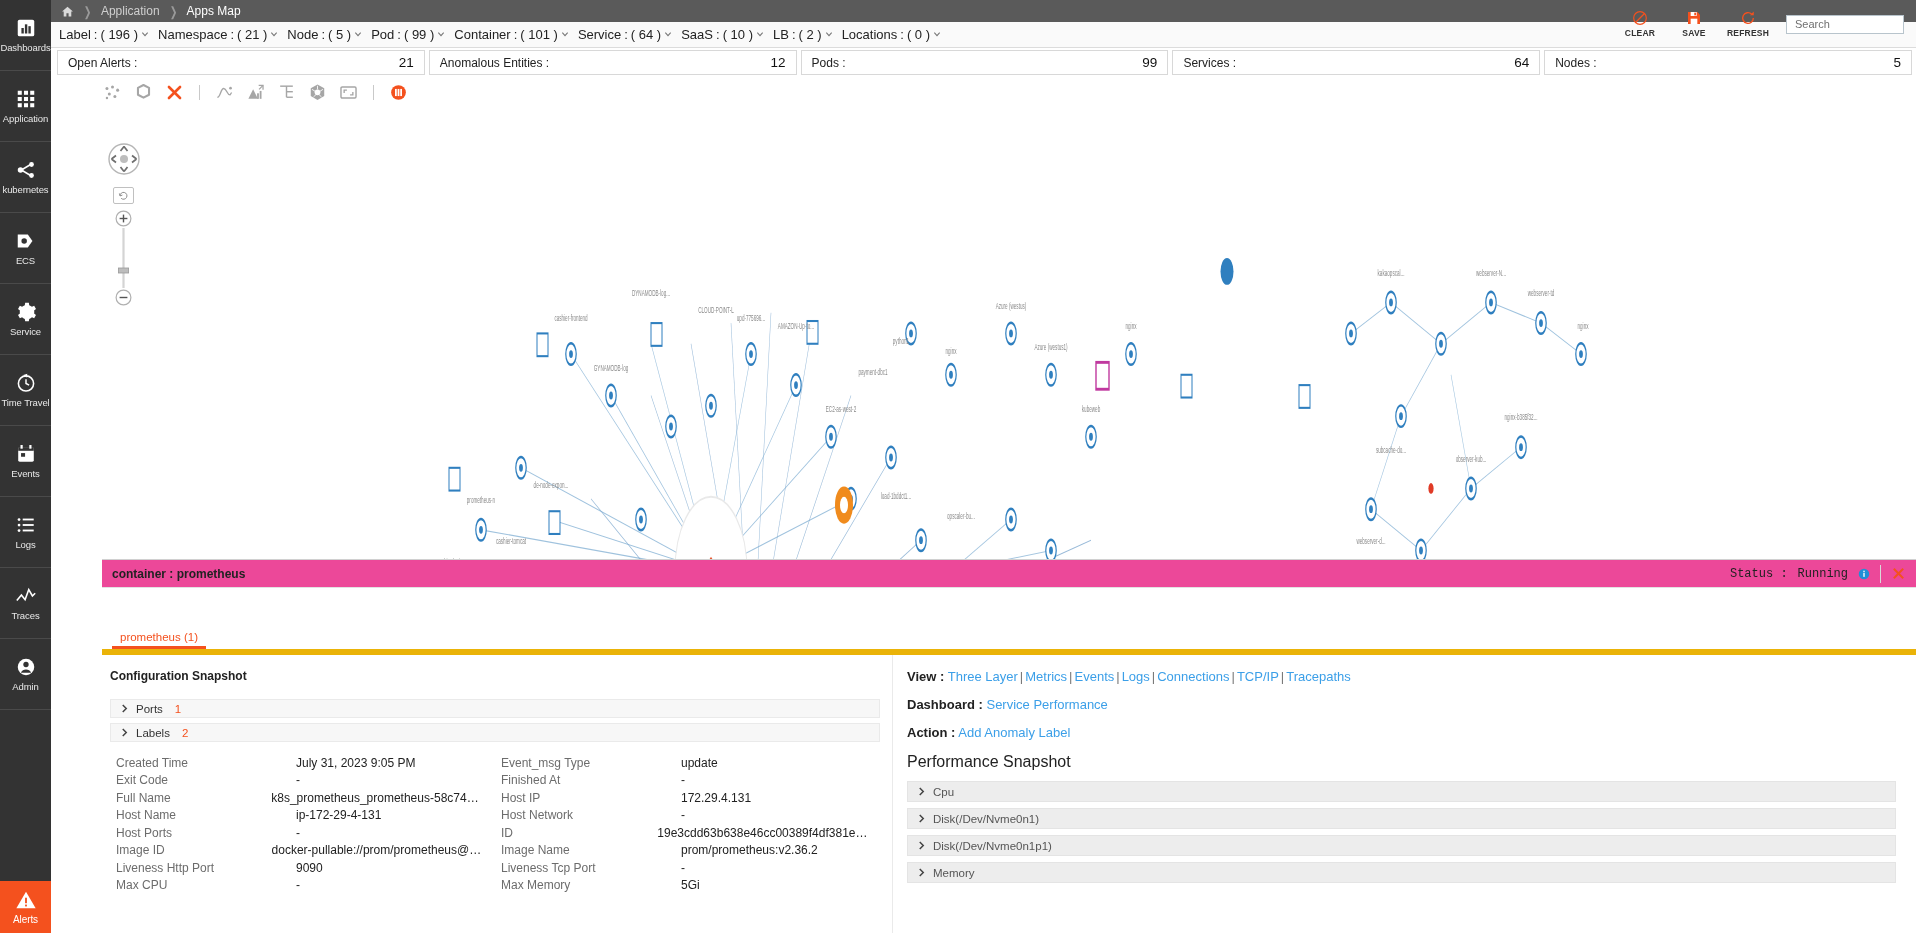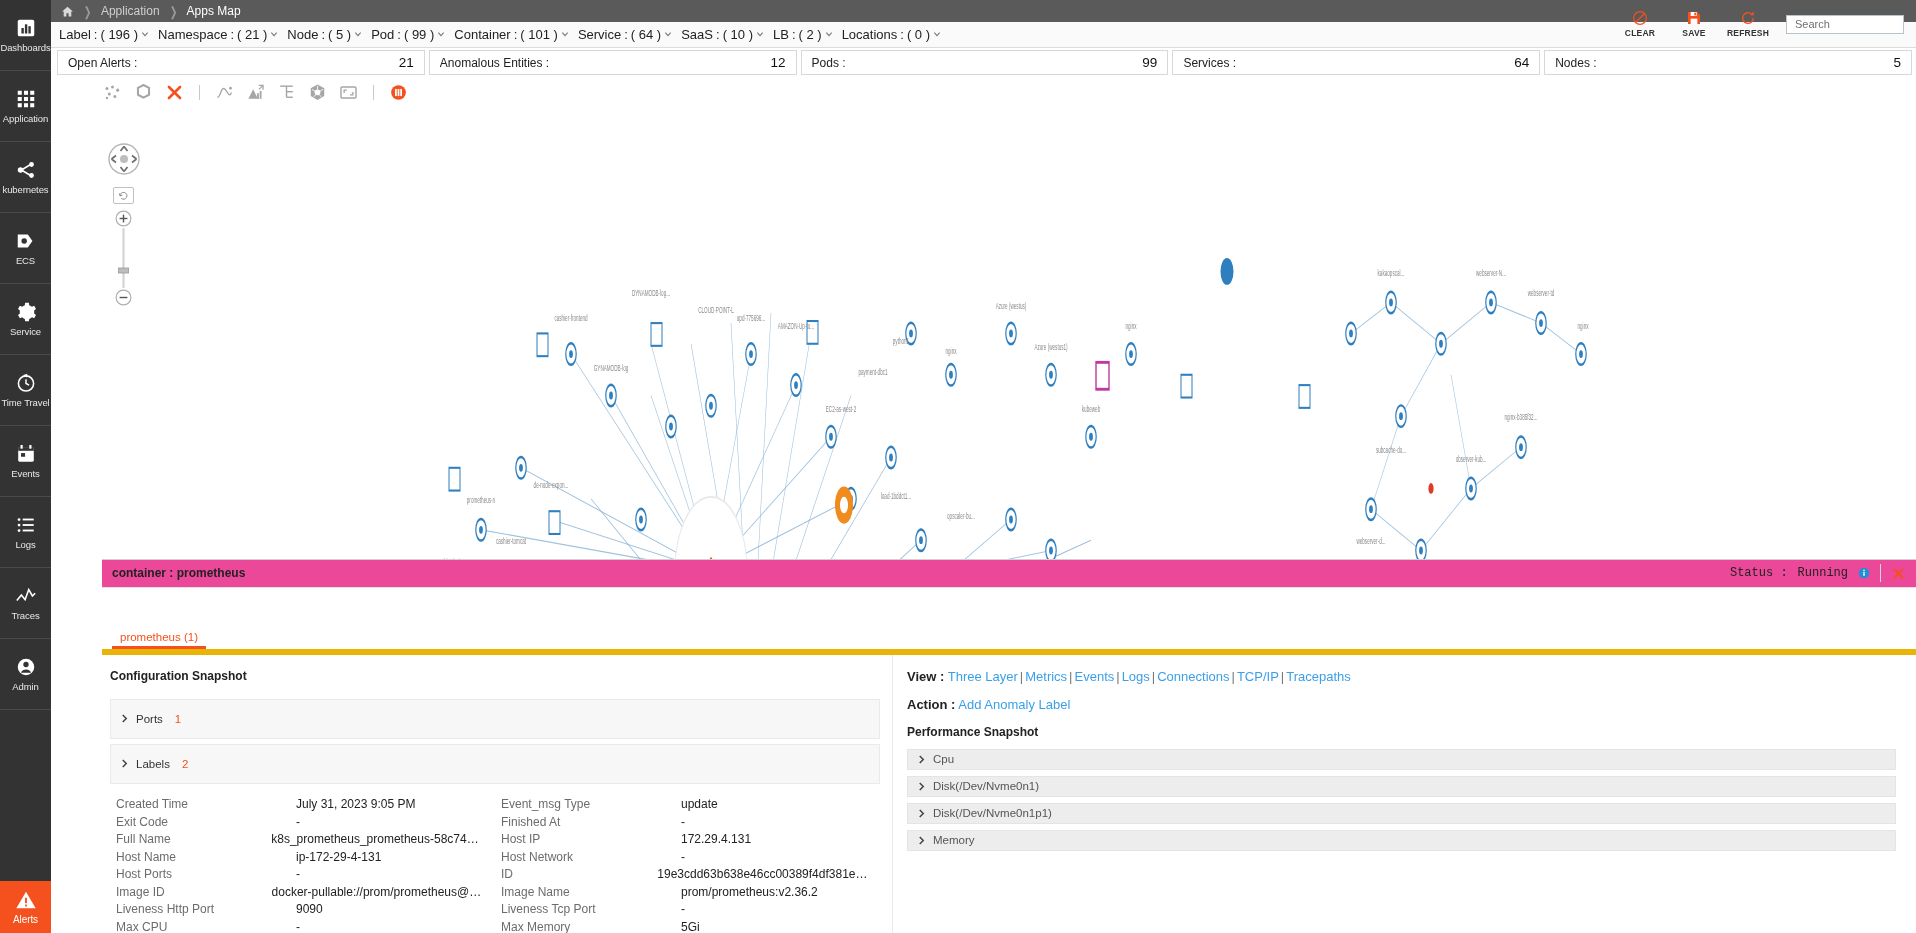--- a/index.html
+++ b/index.html
@@ -130,40 +130,40 @@
     color: #f4511e; border-bottom: 3px solid transparent; cursor: pointer;
   }
   .tab.active { border-bottom-color: #f4511e; }
 
   #detail-body { flex: 1 1 auto; display: flex; overflow: hidden; }
   #dleft { width: 790px; padding: 14px 12px 0 8px; overflow: hidden; }
   #dright { flex: 1 1 auto; padding: 14px 20px 0 14px; border-left: 1px solid #eaeaea; overflow: hidden; }
 
   .sec-title { font-size: 12px; font-weight: bold; color: #222; margin-bottom: 16px; }
   .acc-row {
-    height: 40px; background: #f7f7f7; border: 1px solid #eaeaea;
+    height: 19px; background: #f7f7f7; border: 1px solid #eaeaea;
     display: flex; align-items: center; gap: 8px; padding-left: 10px;
     margin-bottom: 5px; font-size: 11.5px; color: #333; cursor: pointer;
   }
   #dright .acc-row { background: #ededed; border-color: #e4e4e4; color: #555; margin-bottom: 6px; height: 21px; }
   .chev { display:inline-block; width: 7px; height: 9px; }
   .chev svg { display:block; width:7px; height:9px; stroke:#444; fill:none; stroke-width:1.7; }
   .acc-count { color: #f4511e; font-size: 11.5px; margin-left: 4px; }
 
   #kv { display: flex; margin-top: 12px; }
   .kvcol { width: 50%; }
   .kvrow { display: flex; height: 17.5px; align-items: center; font-size: 12px; }
   .kvk { width: 186px; color: #6c6c6c; padding-left: 6px; }
   .kvv { color: #222; flex: 1 1 auto; white-space: nowrap; overflow: hidden; text-overflow: ellipsis; padding-right: 10px; }
 
   .linkline { font-size: 13px; margin-bottom: 13px; color: #222; }
   .linkline b { font-weight: bold; }
   .lnk { color: #3b9fe8; cursor: pointer; }
   .lsep { color: #777; margin: 0 2px; }
-  #perf-title { font-size: 12px; font-weight: bold; color: #222; margin: 8px 0 10px; }
+  #perf-title { font-size: 16px; font-weight: normal; color: #222; margin: 8px 0 10px; }
 </style>
 </head>
 <body>
 
 <div id="app">
 
   <div id="sidebar">
     <div class="side-item">
       <span class="side-icon">
           <svg viewBox="0 0 24 24">
@@ -950,20 +950,24 @@
             </div>
           </div>
         </div>
 
         <div id="dright">
           <div class="linkline">
             <b>View :</b>
             <span class="lnk">Three Layer</span><span class="lsep">|</span><span class="lnk">Metrics</span><span class="lsep">|</span><span class="lnk">Events</span><span class="lsep">|</span><span class="lnk">Logs</span><span class="lsep">|</span><span class="lnk">Connections</span><span class="lsep">|</span><span class="lnk">TCP/IP</span><span class="lsep">|</span><span class="lnk">Tracepaths</span>
           </div>
           <div class="linkline">
+            <b>Dashboard :</b>
+            <span class="lnk">Service Performance</span>
+          </div>
+          <div class="linkline">
             <b>Action :</b>
             <span class="lnk">Add Anomaly Label</span>
           </div>
 
           <div id="perf-title">Performance Snapshot</div>
 
           <div class="acc-row">
             <span class="chev">
                 <svg viewBox="0 0 8 10">
                   <path d="M2 1 L6 5 L2 9"></path>

